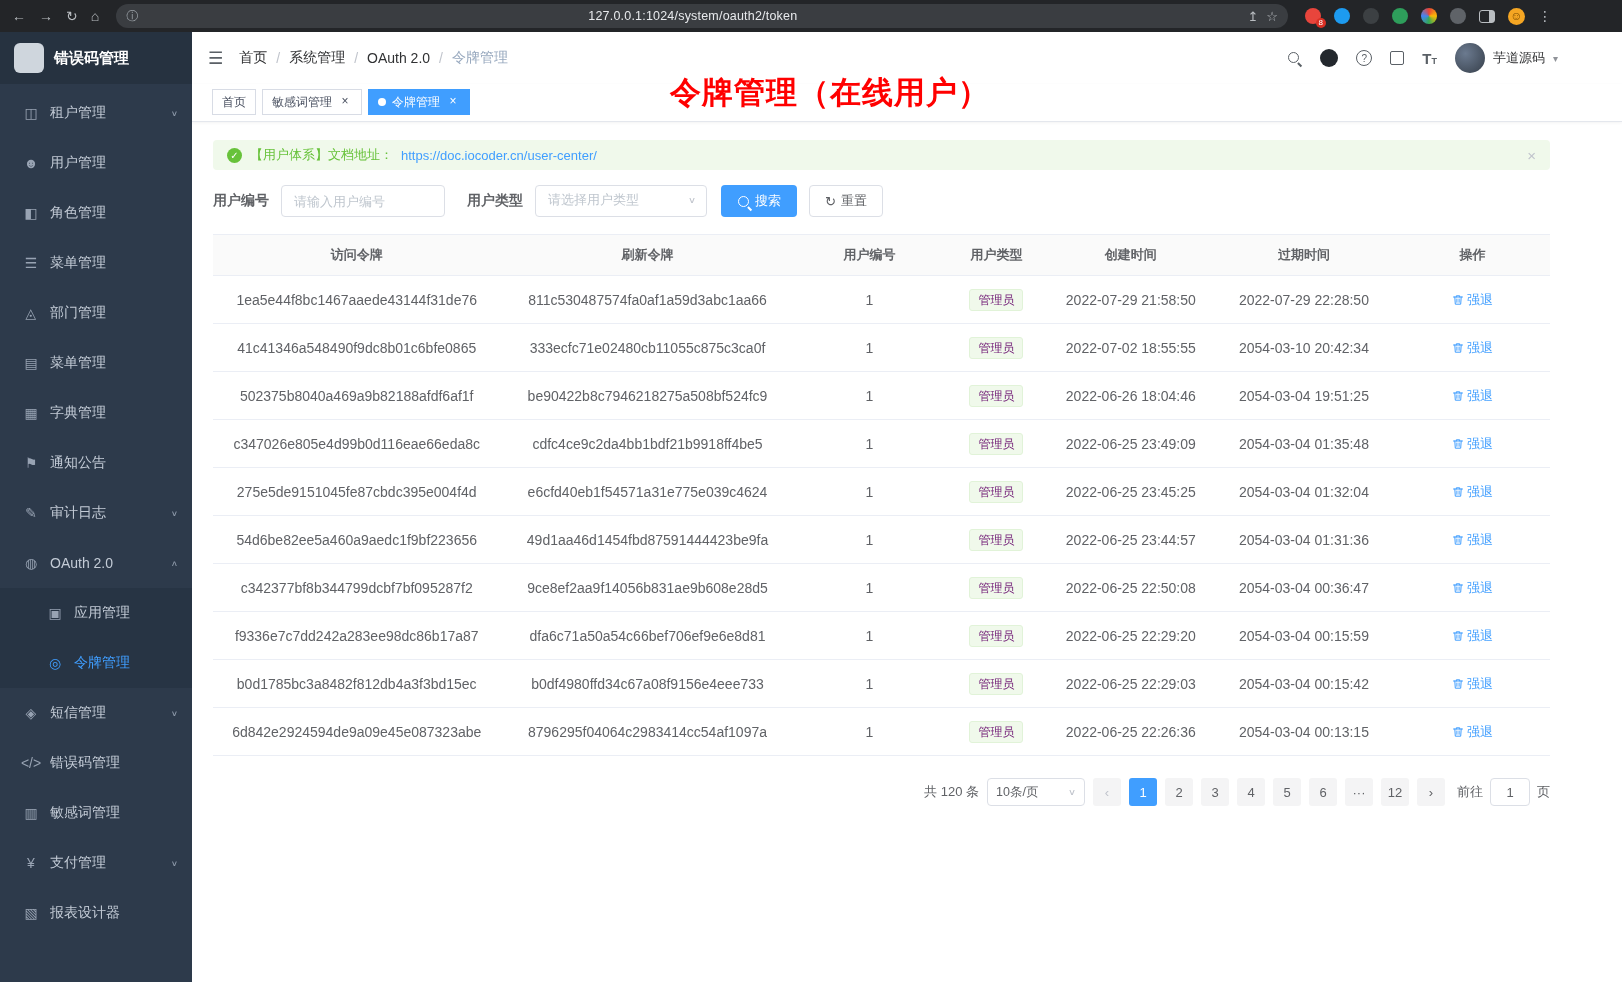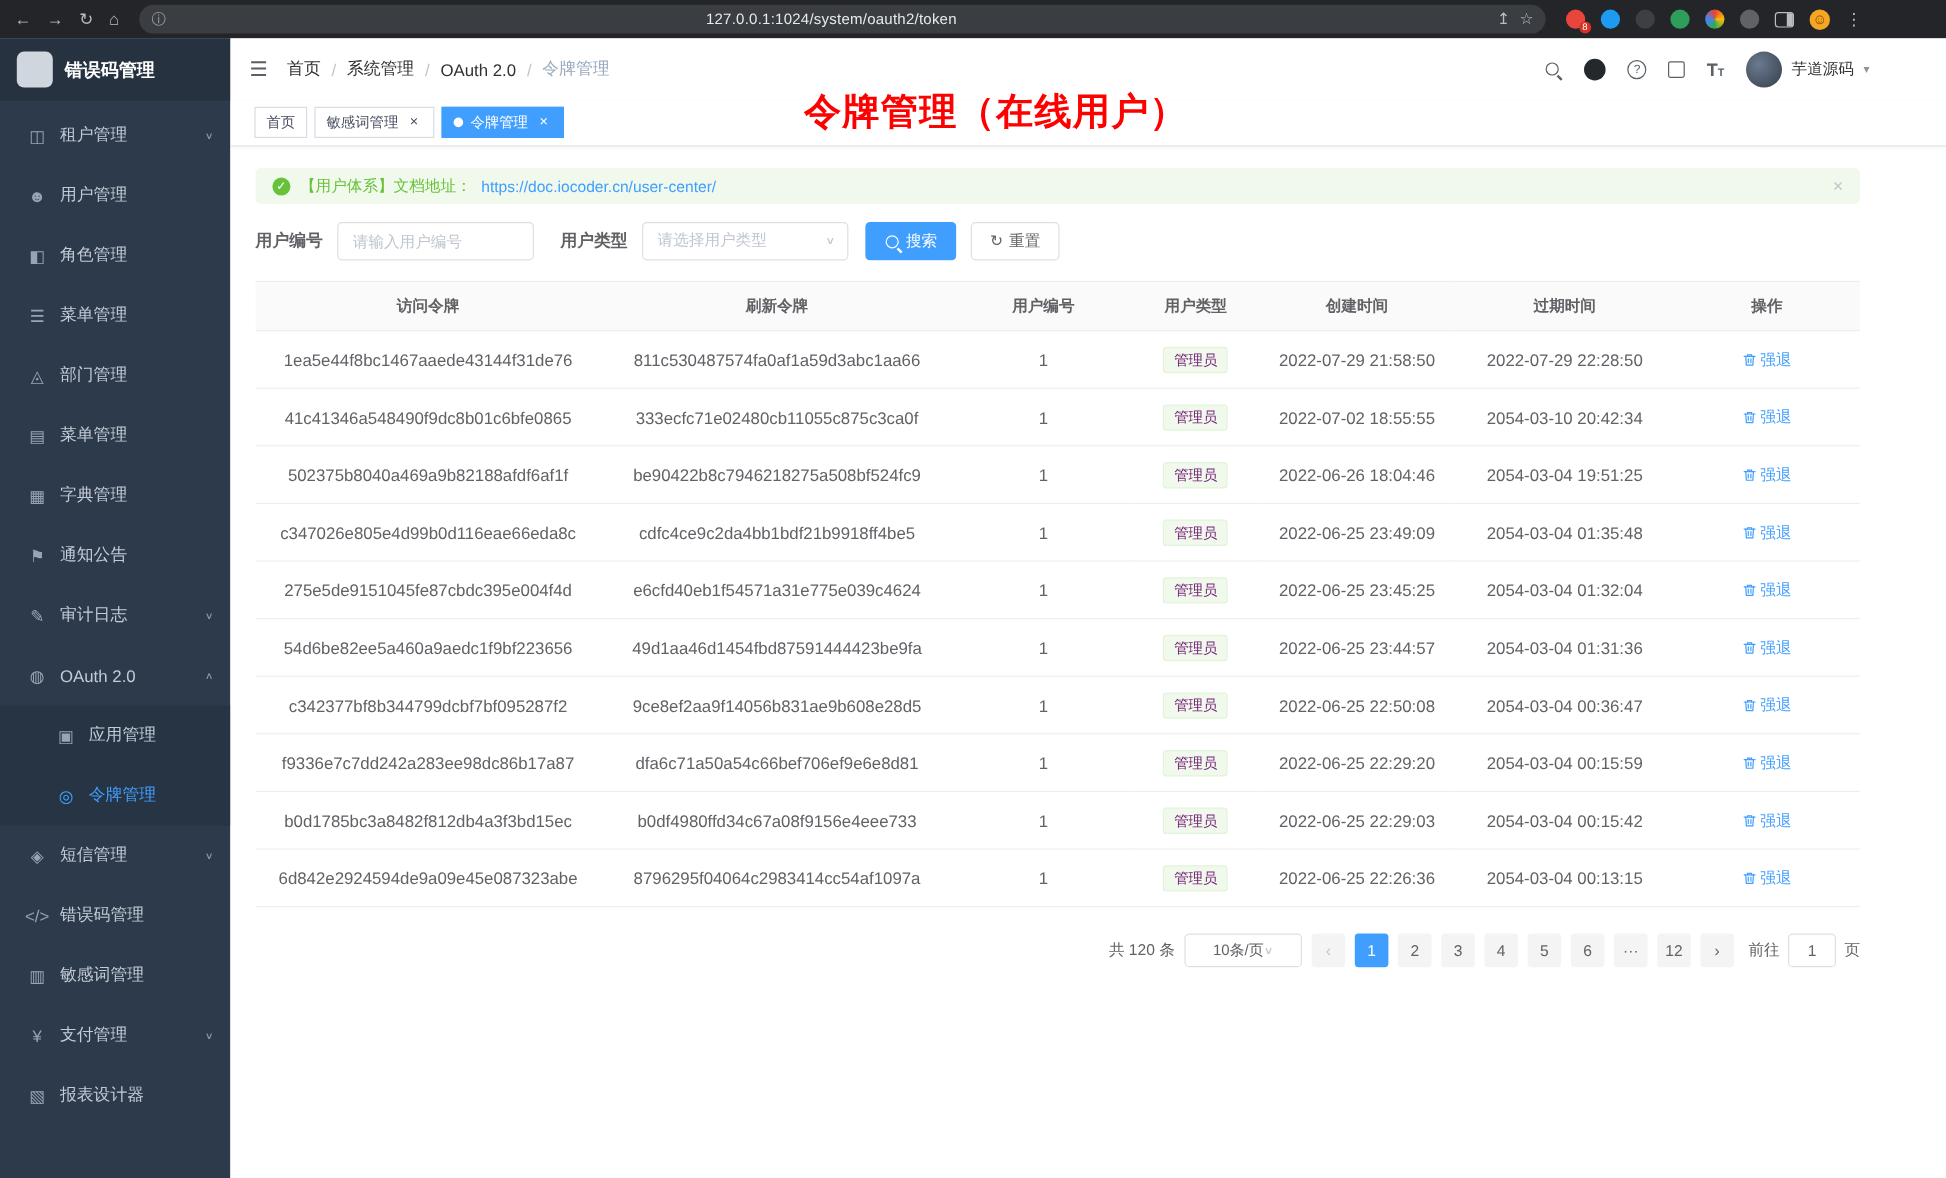--- a/index.html
+++ b/index.html
@@ -92,21 +92,21 @@
   .refresh-glyph { font-size:13px; }
 
   table { width:100%; border-collapse:collapse; table-layout:fixed; }
   thead th { height:41px; background:#fafafa; color:#606266; font-size:13px; font-weight:700; border-top:1px solid #ebeef5; border-bottom:1px solid #ebeef5; text-align:center; }
   tbody td { height:48px; color:#606266; font-size:14px; text-align:center; border-bottom:1px solid #ebeef5; overflow:hidden; white-space:nowrap; }
   .tag { display:inline-block; background:#f0f9eb; border:1px solid #e1f3d8; color:#701a75; font-size:12px; line-height:18px; padding:1px 8px; border-radius:3px; }
   .action-link { color:#409eff; font-size:13px; display:inline-flex; align-items:center; gap:3px; cursor:pointer; }
   .trash { flex-shrink:0; }
 
   .pagination { display:flex; align-items:center; justify-content:flex-end; gap:8px; margin-top:22px; font-size:13px; color:#606266; }
-  .page-size { width:98px; height:28px; border:1px solid #dcdfe6; border-radius:4px; display:flex; align-items:center; justify-content:center; padding:0 8px; font-size:12.5px; cursor:pointer; }
+  .page-size { width:98px; height:28px; border:1px solid #dcdfe6; border-radius:4px; display:flex; align-items:center; justify-content:space-between; padding:0 8px; font-size:12.5px; cursor:pointer; }
   .page-btn { min-width:28px; height:28px; padding:0 6px; border:none; border-radius:3px; background:#f4f4f5; color:#606266; font-size:13px; cursor:pointer; }
   .page-btn.active { background:#409eff; color:#fff; }
   .page-btn.disabled { color:#c0c4cc; cursor:default; }
   .goto { display:flex; align-items:center; gap:7px; margin-left:4px; }
   .goto-input { width:40px; height:28px; border:1px solid #dcdfe6; border-radius:4px; text-align:center; font-size:13px; color:#606266; outline:none; font-family:inherit; }
 
   .annotation { position:absolute; top:40px; left:478px; color:#ff0000; font-size:31px; font-weight:700; letter-spacing:1px; z-index:20; pointer-events:none; white-space:nowrap; }
 </style>
 </head>
 <body>

